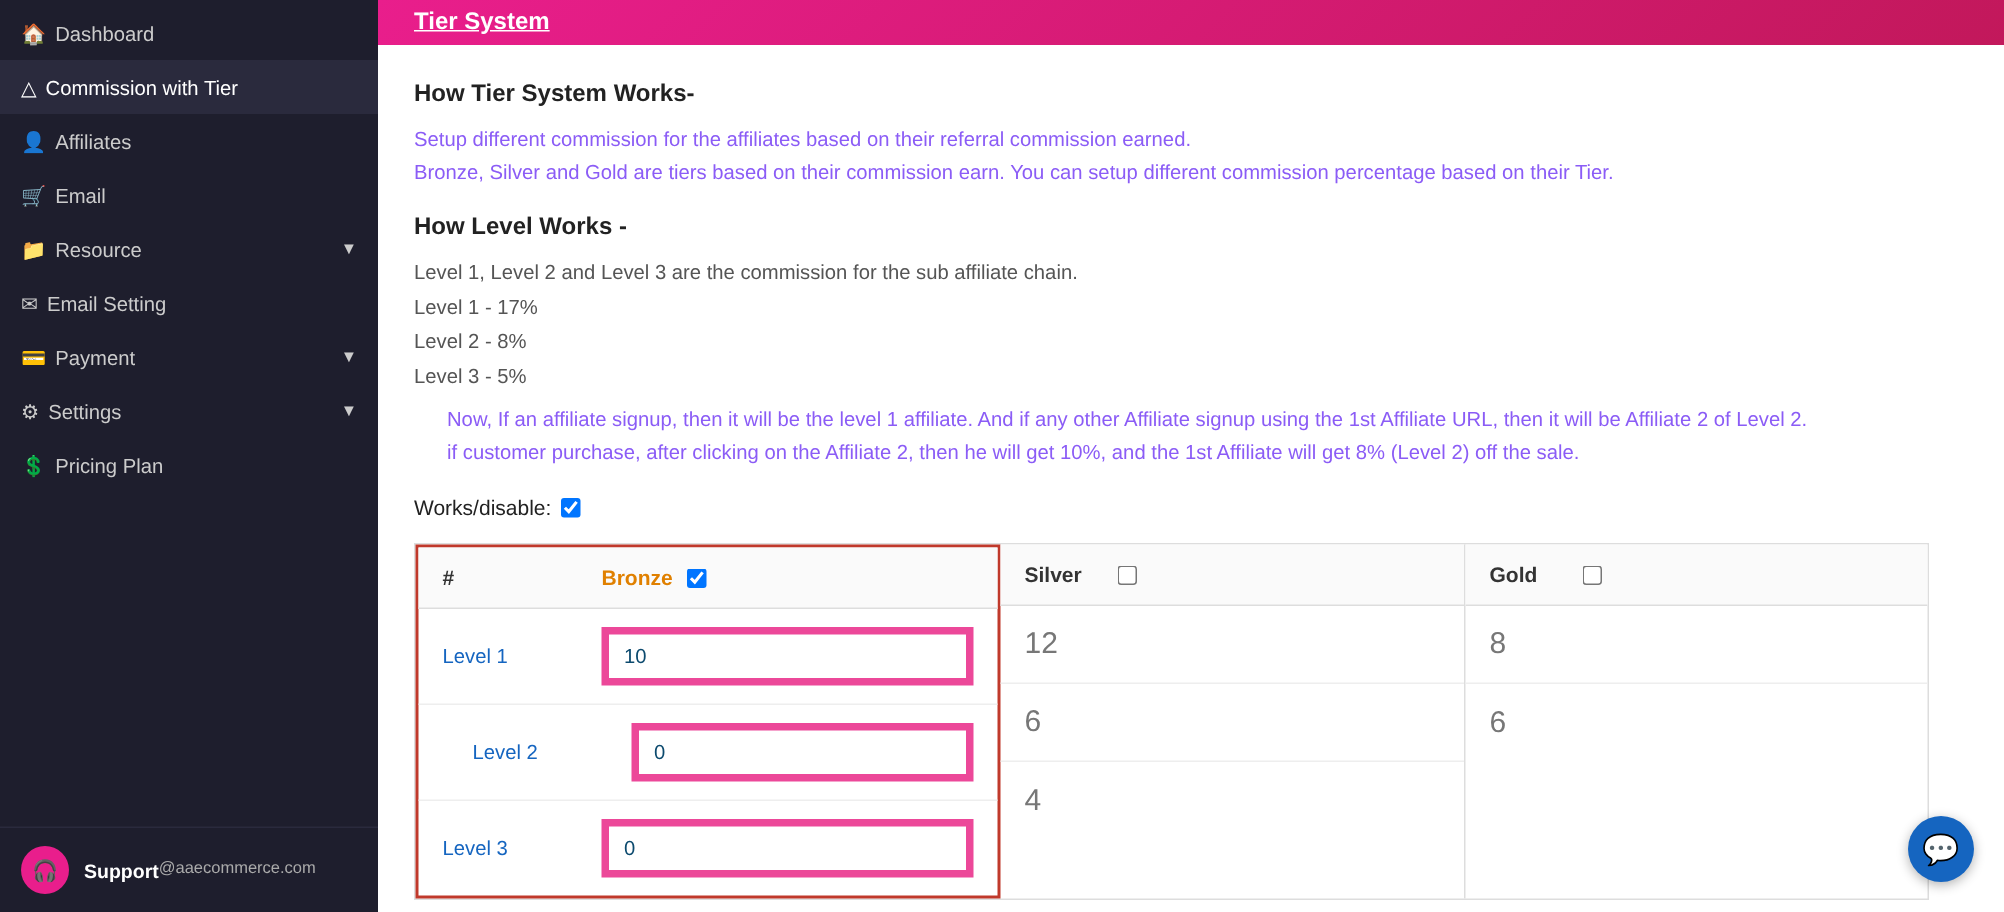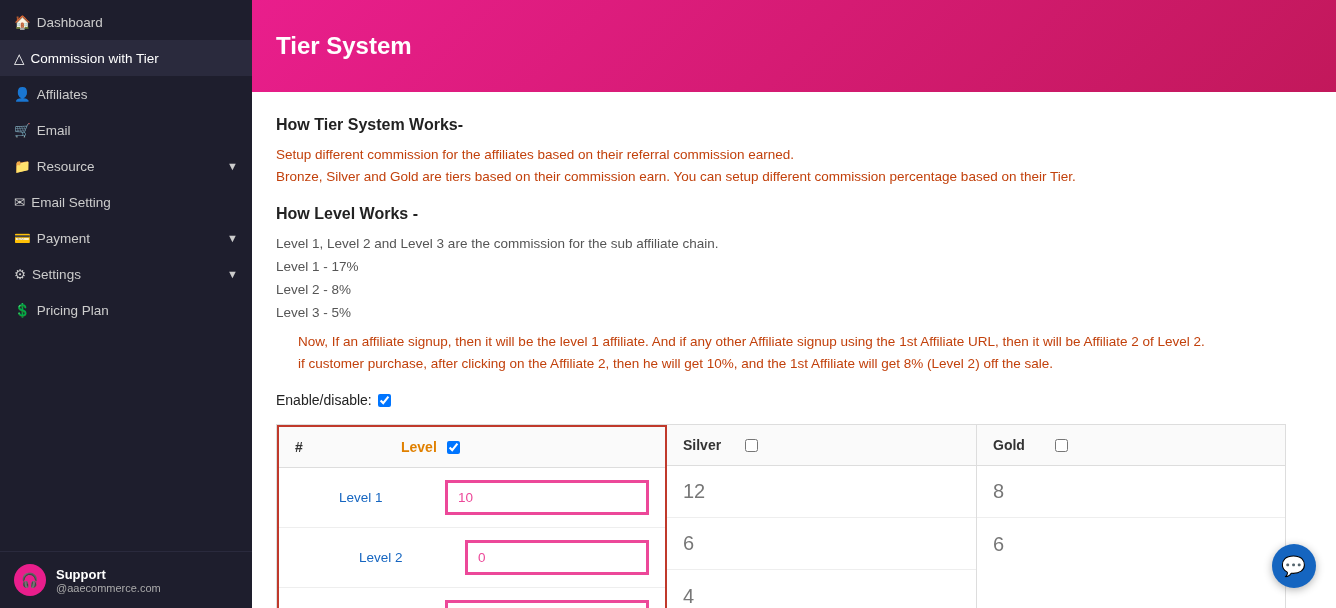--- a/index.html
+++ b/index.html
@@ -46,52 +46,53 @@
       gap: 10px;
       border-top: 1px solid #2a2a3d;
     }
     .support-avatar {
       width: 32px; height: 32px;
       border-radius: 50%;
       background: #e91e8c;
       display: flex; align-items: center; justify-content: center;
       font-size: 14px; color: #fff;
     }
-    .support-text { display: flex; flex-direction: column; }
+    .support-text { display: flex; flex-direction: row; }
     .support-name { color: #fff; font-size: 13px; font-weight: bold; }
     .support-email { color: #aaa; font-size: 11px; }
 
     
     .main {
       flex: 1;
       display: flex;
       flex-direction: column;
       overflow-y: auto;
       background: #f5f5f5;
     }
     .page-header {
       background: linear-gradient(135deg, #e91e8c, #c2185b);
-      padding: 32px 24px;
+      padding: 6px 24px;
       color: #fff;
-      font-size: 24px;
+      font-size: 16px;
       font-weight: bold;
+      text-decoration: underline;
     }
     .page-content {
       padding: 24px;
       background: #fff;
       flex: 1;
     }
     .section-title {
       font-size: 16px;
       font-weight: bold;
       color: #222;
       margin-bottom: 10px;
     }
     .section-text {
-      color: #c2410c;
+      color: #8b5cf6;
       font-size: 13.5px;
       line-height: 1.6;
       margin-bottom: 18px;
     }
     .level-lines {
       color: #555;
       font-size: 13.5px;
       line-height: 1.7;
       margin-bottom: 6px;
     }
@@ -139,28 +140,27 @@
       display: flex;
       align-items: center;
       padding: 12px 16px;
       border-bottom: 1px solid #eee;
       min-height: 52px;
     }
     .tier-row:last-child { border-bottom: none; }
     .level-label {
       color: #1565c0;
       font-size: 13.5px;
-      margin-left: 44px;
     }
     .tier-input {
       width: 100%;
-      border: 3px solid #ec4899;
+      border: 5px solid #ec4899;
       padding: 7px 10px;
       font-size: 13.5px;
-      color: #ec4899;
+      color: #0c4a6e;
       outline: none;
       background: #fff;
     }
     .tier-value {
       color: #777;
       font-size: 20px;
     }
 
     
     .chat-bubble {
@@ -264,30 +264,30 @@
       <span>Level 1 - 17%</span><br>
       <span>Level 2 - 8%</span><br>
       <span>Level 3 - 5%</span>
     </div>
     <div class="section-text" style="margin-top:6px;margin-left:22px;">
       <span>Now, If an affiliate signup, then it will be the level 1 affiliate. And if any other Affiliate signup using the 1st Affiliate URL, then it will be Affiliate 2 of Level 2.</span><br>
       <span>if customer purchase, after clicking on the Affiliate 2, then he will get 10%, and the 1st Affiliate will get 8% (Level 2) off the sale.</span>
     </div>
 
     <div class="enable-row">
-      <span>Enable/disable:</span>
+      <span>Works/disable:</span>
       <input type="checkbox" checked="" style="">
     </div>
 
     <div class="tier-table-wrapper">
 
       <div class="tier-col bronze-col">
         <div class="col-header">
           <span style="flex:0 0 100px; color:#333;">#</span>
-          <span style="color:#e08000;">Level</span>
+          <span style="color:#e08000;">Bronze</span>
           <input type="checkbox" checked="" style="margin-left: 4px;">
         </div>
 
         <div class="tier-row" style="gap:16px;">
           <span style="flex:0 0 90px;" class="level-label">Level 1</span>
           <input type="text" class="tier-input" value="10" style="">
         </div>
         <div class="tier-row" style="gap:16px;padding-left:36px;">
           <span style="flex:0 0 90px;" class="level-label">Level 2</span>
           <input type="text" class="tier-input" value="0" style="">

